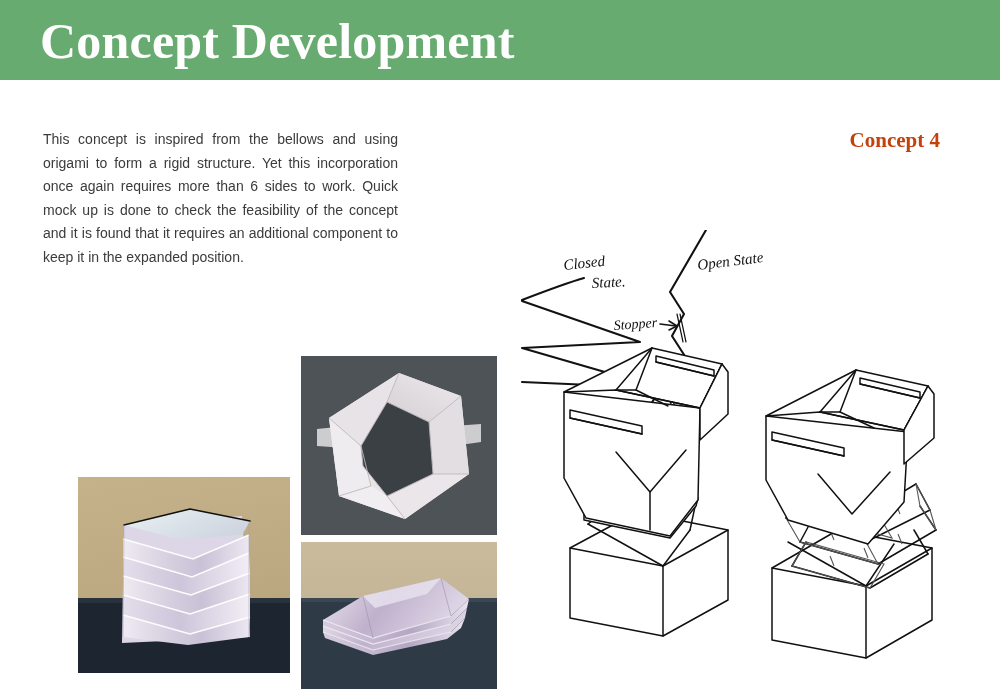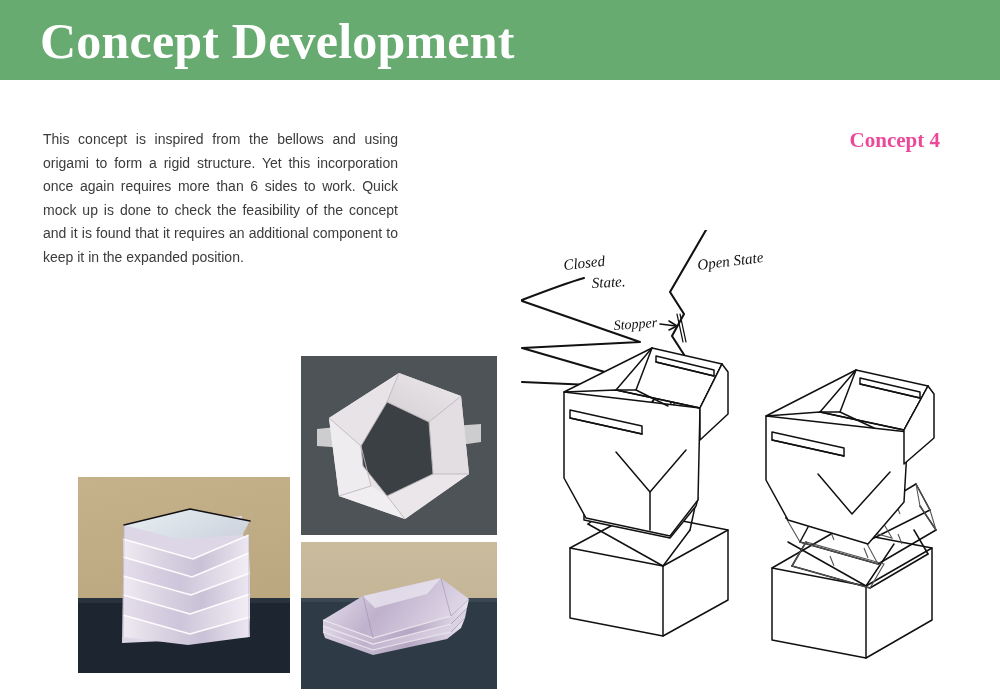--- a/index.html
+++ b/index.html
@@ -57,21 +57,21 @@
   }
 
   
   #concept-label {
     position: absolute;
     right: 60px;
     top: 128px;
     font-family: "Liberation Serif", serif;
     font-weight: bold;
     font-size: 21px;
-    color: #ec4899;
+    color: #c2410c;
     white-space: nowrap;
   }
 
   
   .photo {
     position: absolute;
     overflow: hidden;
     background: #cfcfcf;
   }
   #photo-bellows-expanded {

